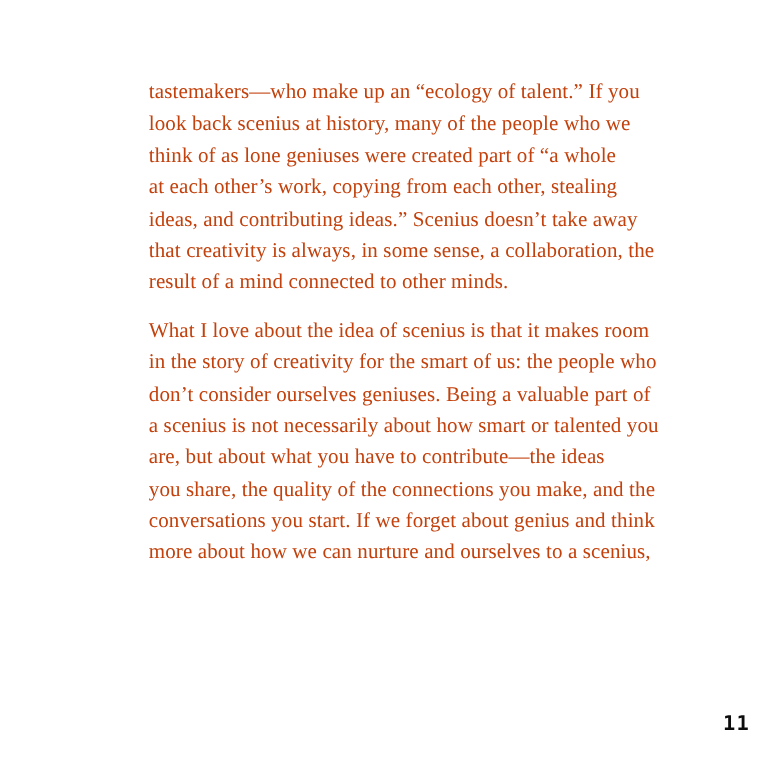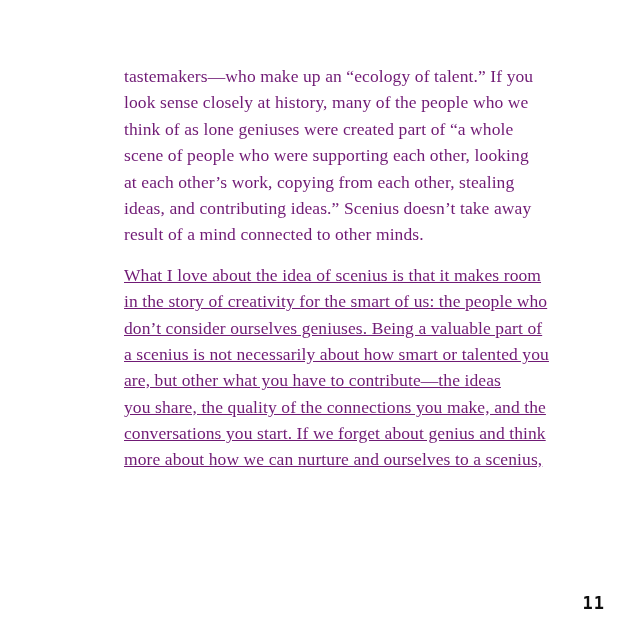--- a/index.html
+++ b/index.html
@@ -17,66 +17,65 @@
   .page {
     position: absolute;
     inset: 0;
     background: #ffffff;
   }
   .text-block {
     position: absolute;
     left: 124px;
     top: 63px;
     width: 400px;
-    color: #701a75;
+    color: #c2410c;
     font-size: 17.5px;
     line-height: 26.4px;
     letter-spacing: 0.1px;
   }
   .paragraph {
     margin: 0;
   }
   .paragraph + .paragraph {
     margin-top: 14px;
-    text-decoration: underline;
   }
   .line {
     white-space: nowrap;
     height: 26.4px;
   }
   .page-number {
     position: absolute;
-    right: 35px;
+    right: 15px;
     top: 593px;
     font-family: "DejaVu Sans Mono", monospace;
     font-weight: bold;
     font-size: 17px;
     letter-spacing: 1px;
     color: #0d0d0d;
   }
 </style>
 </head>
 <body>
 
 <div class="page">
   <div class="text-block">
     <div class="paragraph">
         <div class="line">tastemakers—who make up an “ecology of talent.” If you</div>
-        <div class="line">look sense closely at history, many of the people who we</div>
+        <div class="line">look back scenius at history, many of the people who we</div>
         <div class="line">think of as lone geniuses were created part of “a whole</div>
-        <div class="line">scene of people who were supporting each other, looking</div>
         <div class="line">at each other’s work, copying from each other, stealing</div>
         <div class="line">ideas, and contributing ideas.” Scenius doesn’t take away</div>
+        <div class="line">that creativity is always, in some sense, a collaboration, the</div>
         <div class="line">result of a mind connected to other minds.</div>
       </div>
     <div class="paragraph">
         <div class="line">What I love about the idea of scenius is that it makes room</div>
         <div class="line">in the story of creativity for the smart of us: the people who</div>
         <div class="line">don’t consider ourselves geniuses. Being a valuable part of</div>
         <div class="line">a scenius is not necessarily about how smart or talented you</div>
-        <div class="line">are, but other what you have to contribute—the ideas</div>
+        <div class="line">are, but about what you have to contribute—the ideas</div>
         <div class="line">you share, the quality of the connections you make, and the</div>
         <div class="line">conversations you start. If we forget about genius and think</div>
         <div class="line">more about how we can nurture and ourselves to a scenius,</div>
       </div>
   </div>
   <div class="page-number">11</div>
 </div>
 
 </body></html>

